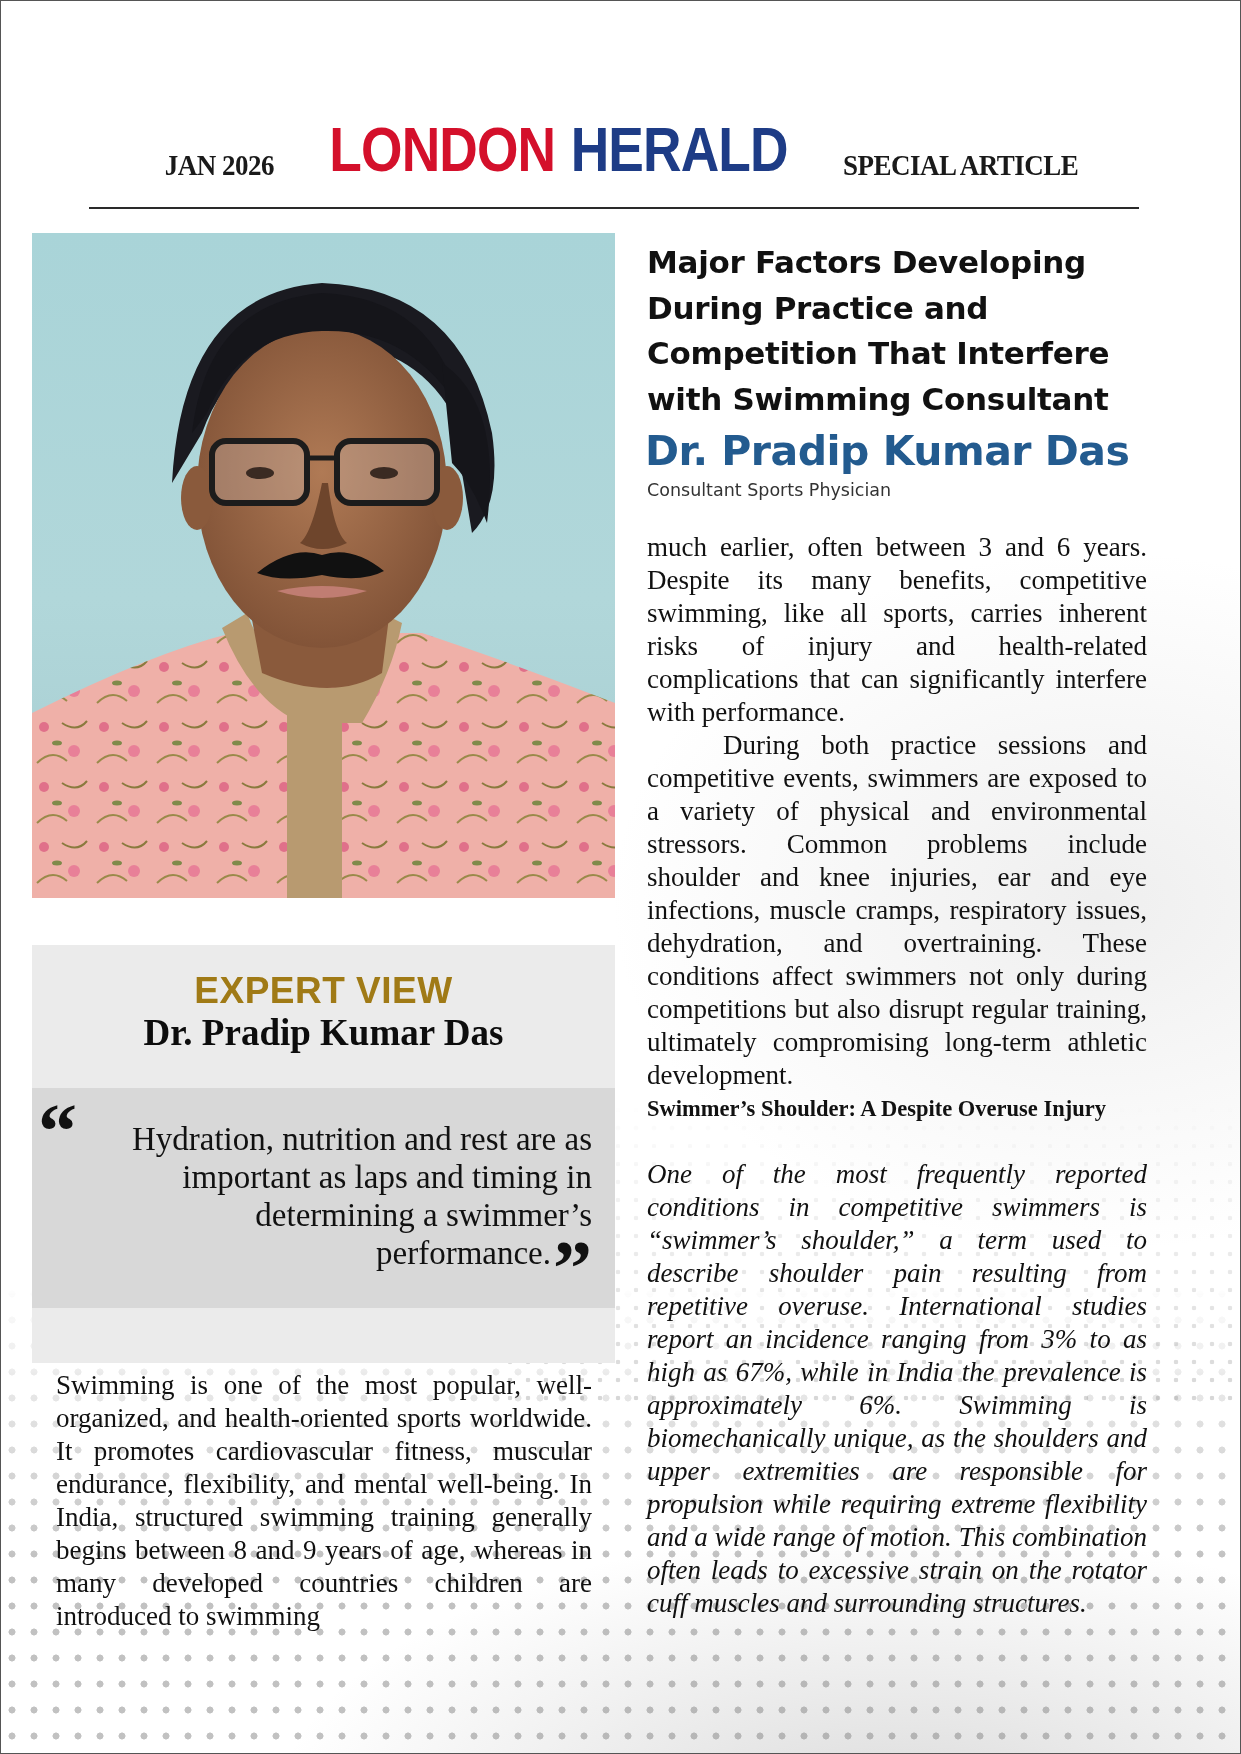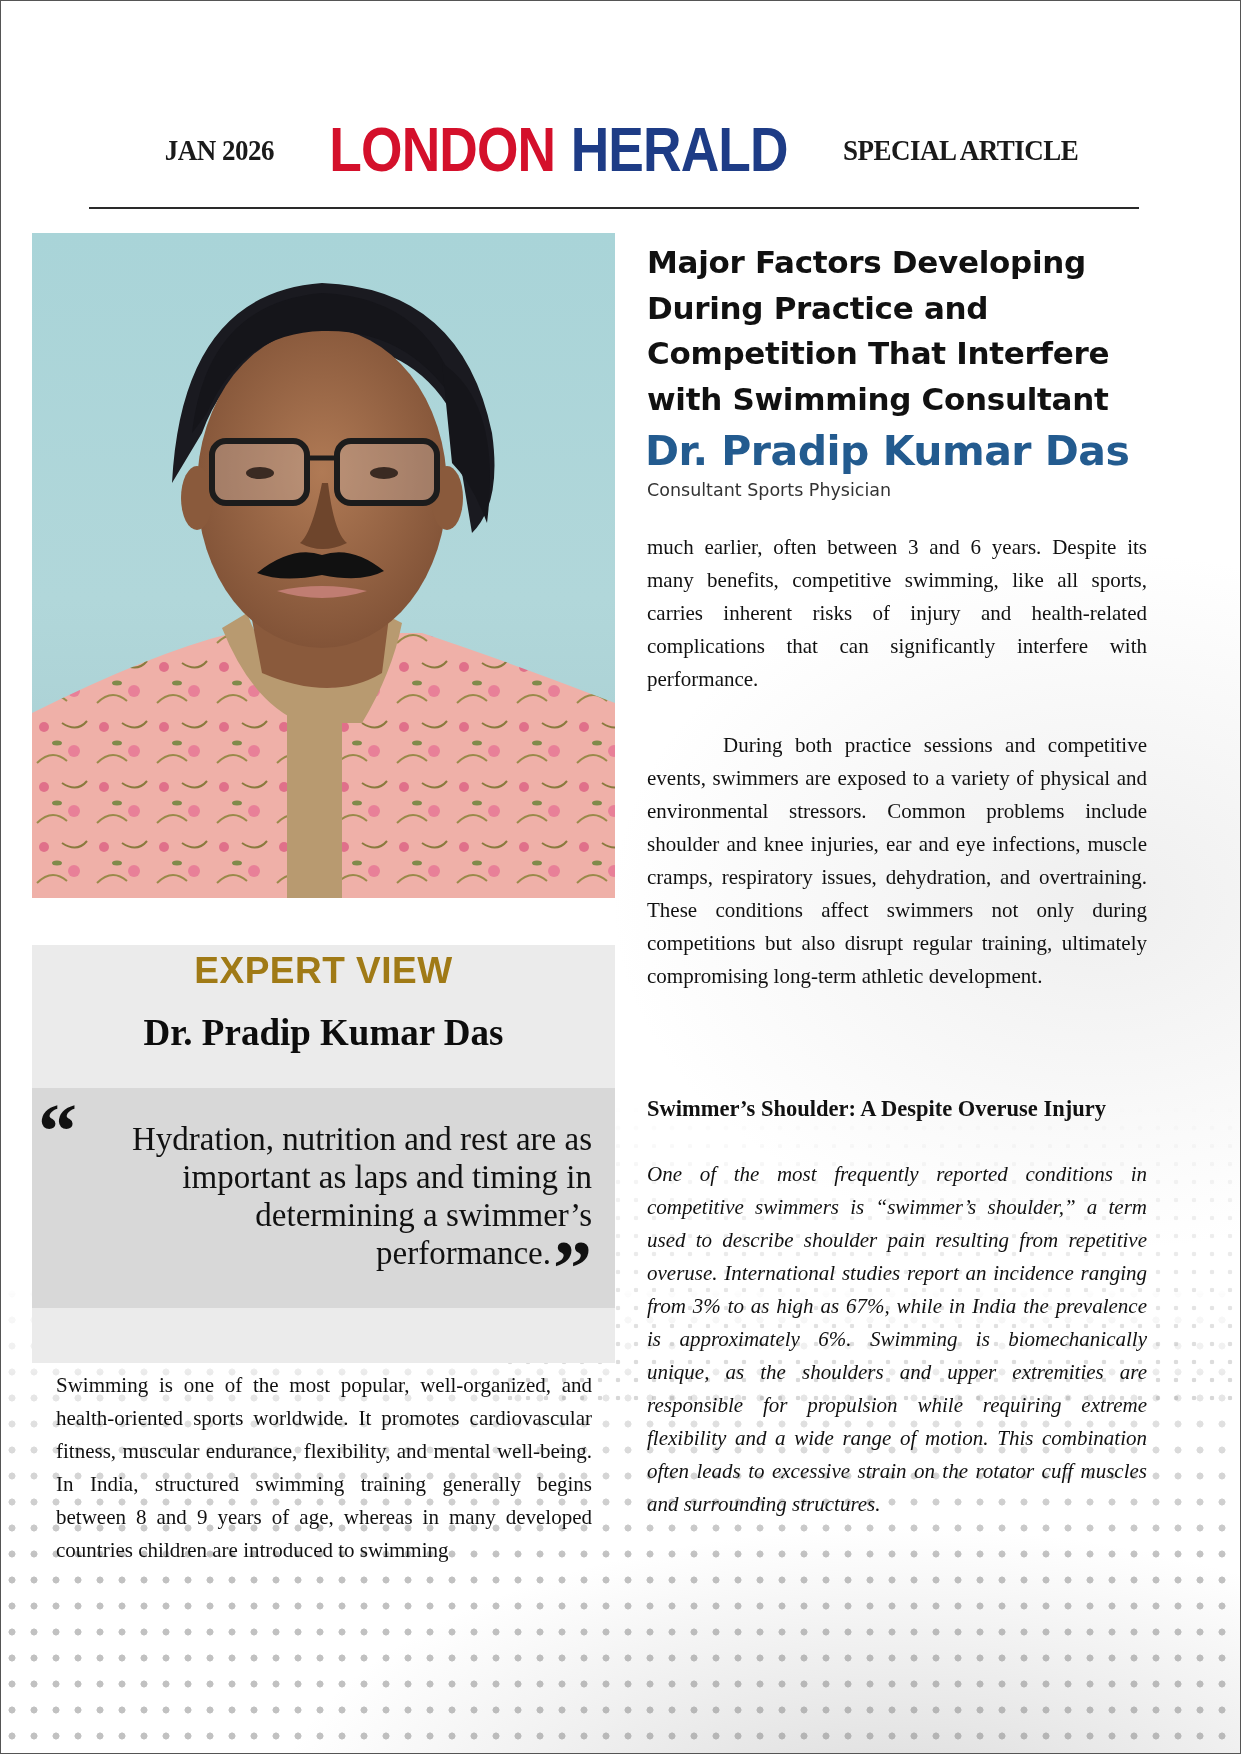--- a/index.html
+++ b/index.html
@@ -30,21 +30,21 @@
     position: absolute; left: 500px; top: 1100px; width: 741px; height: 300px;
     background-image: radial-gradient(circle, rgba(140,140,140,0.35) 2px, rgba(255,255,255,0) 2.6px);
     background-size: 18px 18px;
     -webkit-mask-image: linear-gradient(to bottom, rgba(0,0,0,0), rgba(0,0,0,1));
     mask-image: linear-gradient(to bottom, rgba(0,0,0,0), rgba(0,0,0,1));
   }
 
   
   .masthead {
     position: absolute; top: 118px; left: 0; width: 1241px;
-    display: flex; justify-content: center; align-items: center; gap: 18px;
+    display: flex; justify-content: center; align-items: flex-end; gap: 18px;
   }
   .mast-side {
     font-family: "Liberation Serif", serif; font-weight: bold;
     font-size: 27px; letter-spacing: -0.5px; color: #1a1a1a;
     transform: scaleY(1.08);
   }
   .mast-logo {
     font-family: "Liberation Sans", sans-serif; font-weight: bold;
     font-size: 62px; line-height: 1; letter-spacing: -1px;
     transform: scaleX(0.86) scaleY(1.02);
@@ -63,21 +63,21 @@
     background: linear-gradient(180deg, #a9d4d8 0%, #b1d7da 55%, #a6ccd0 100%);
   }
   .photo svg { position: absolute; left: 0; top: 0; }
 
   
   .expert-box {
     position: absolute; left: 31px; top: 944px; width: 583px; height: 418px;
     background: #ebebeb;
   }
   .expert-label {
-    position: absolute; top: 5px; left: 0; width: 100%; text-align: center;
+    position: absolute; top: 25px; left: 0; width: 100%; text-align: center;
     font-family: "Liberation Sans", sans-serif; font-weight: bold;
     font-size: 37px; color: #a07a16; letter-spacing: 0.5px;
   }
   .expert-name {
     position: absolute; top: 66px; left: 0; width: 100%; text-align: center;
     font-family: "Liberation Serif", serif; font-weight: bold;
     font-size: 37px; color: #0d0d0d;
   }
   .quote-band {
     position: absolute; top: 143px; left: 0; width: 100%; height: 220px;
@@ -92,21 +92,21 @@
     position: absolute; left: 30px; top: 32px; width: 530px; text-align: right;
     font-family: "Liberation Serif", serif; font-size: 33px; line-height: 38px; color: #111;
   }
   .quote-close {
     font-family: "Liberation Serif", serif; font-weight: bold;
     font-size: 78px; line-height: 0; position: relative; top: 30px; margin-left: 2px;
   }
 
   
   .body-text {
-    font-family: "Liberation Serif", serif; font-size: 21px; line-height: 33px;
+    font-family: "Liberation Serif", serif; font-size: 27px; line-height: 33px;
     text-align: justify; color: #111;
   }
   .left-body {
     position: absolute; left: 55px; top: 1368px; width: 536px;
   }
 
   
   .headline {
     position: absolute; left: 646px; top: 239px; width: 520px;
     font-family: "DejaVu Sans", sans-serif; font-weight: bold;

